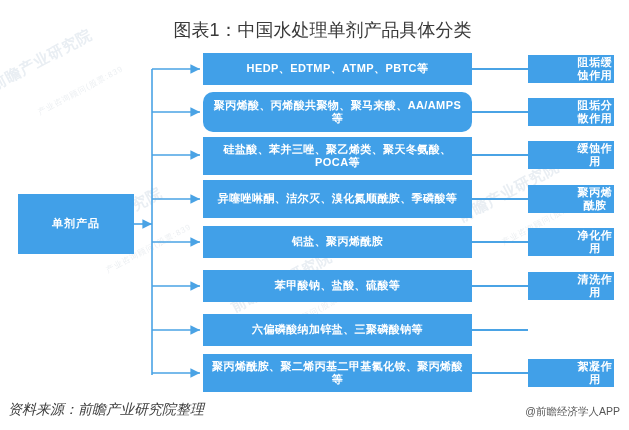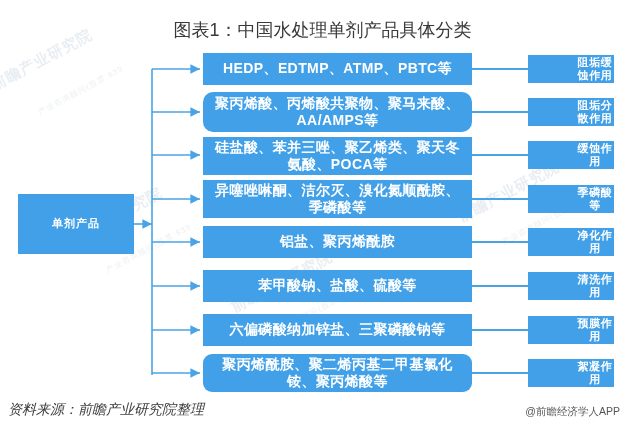--- a/index.html
+++ b/index.html
@@ -97,21 +97,21 @@
     width: 116px;
     height: 60px;
     font-size: 11px;
     font-weight: bold;
     letter-spacing: 1px;
   }
 
   .main-node {
     left: 203px;
     width: 269px;
-    font-size: 14px;
+    font-size: 11px;
     font-weight: bold;
     padding: 0 6px;
     letter-spacing: 0.4px;
   }
 
   .right-node {
     left: 528px;
     width: 86px;
     font-size: 11px;
     font-weight: bold;
@@ -193,29 +193,28 @@
 
     <div class="node root-node">单剂产品</div>
 
     <div class="node main-node" style="top:53px;  height:32px;">HEDP、EDTMP、ATMP、PBTC等</div>
     <div class="node main-node" style="top:92px;  height:40px;border-radius:10px;">聚丙烯酸、丙烯酸共聚物、聚马来酸、AA/AMPS等</div>
     <div class="node main-node" style="top:137px; height:38px;">硅盐酸、苯并三唑、聚乙烯类、聚天冬氨酸、POCA等</div>
     <div class="node main-node" style="top:180px; height:38px;">异噻唑啉酮、洁尔灭、溴化氮顺酰胺、季磷酸等</div>
     <div class="node main-node" style="top:226px; height:32px;">铝盐、聚丙烯酰胺</div>
     <div class="node main-node" style="top:270px; height:32px;">苯甲酸钠、盐酸、硫酸等</div>
     <div class="node main-node" style="top:314px; height:32px;">六偏磷酸纳加锌盐、三聚磷酸钠等</div>
-    <div class="node main-node" style="top:354px; height:38px;border-radius:9px;">聚丙烯酰胺、聚二烯丙基二甲基氯化铵、聚丙烯酸等</div>
+    <div class="node main-node" style="top:354px; height:38px;">聚丙烯酰胺、聚二烯丙基二甲基氯化铵、聚丙烯酸等</div>
 
     <div class="node right-node" style="top:55px;  height:28px;">阻垢缓蚀作用</div>
     <div class="node right-node" style="top:98px;  height:28px;">阻垢分散作用</div>
     <div class="node right-node" style="top:141px; height:28px;">缓蚀作用</div>
-    <div class="node right-node" style="top:185px; height:28px;">季磷酸等</div>
+    <div class="node right-node" style="top:185px; height:28px;">聚丙烯酰胺</div>
     <div class="node right-node" style="top:228px; height:28px;">净化作用</div>
     <div class="node right-node" style="top:272px; height:28px;">清洗作用</div>
-    <div class="node right-node" style="top:316px; height:28px;">预膜作用</div>
     <div class="node right-node" style="top:359px; height:28px;">絮凝作用</div>
 
   </div>
 
   <div class="src">资料来源：前瞻产业研究院整理</div>
   <div class="brand">@前瞻经济学人APP</div>
 
 </div>
 
 </body></html>

